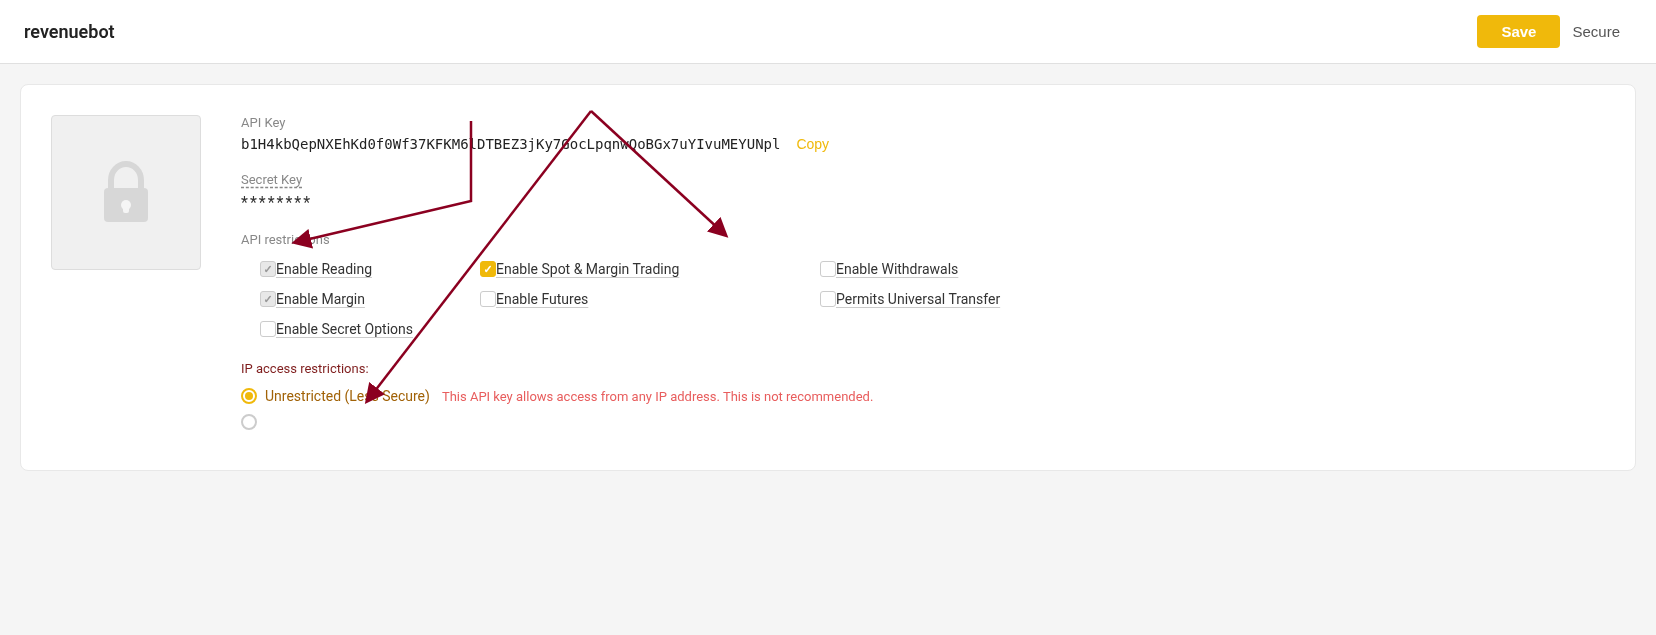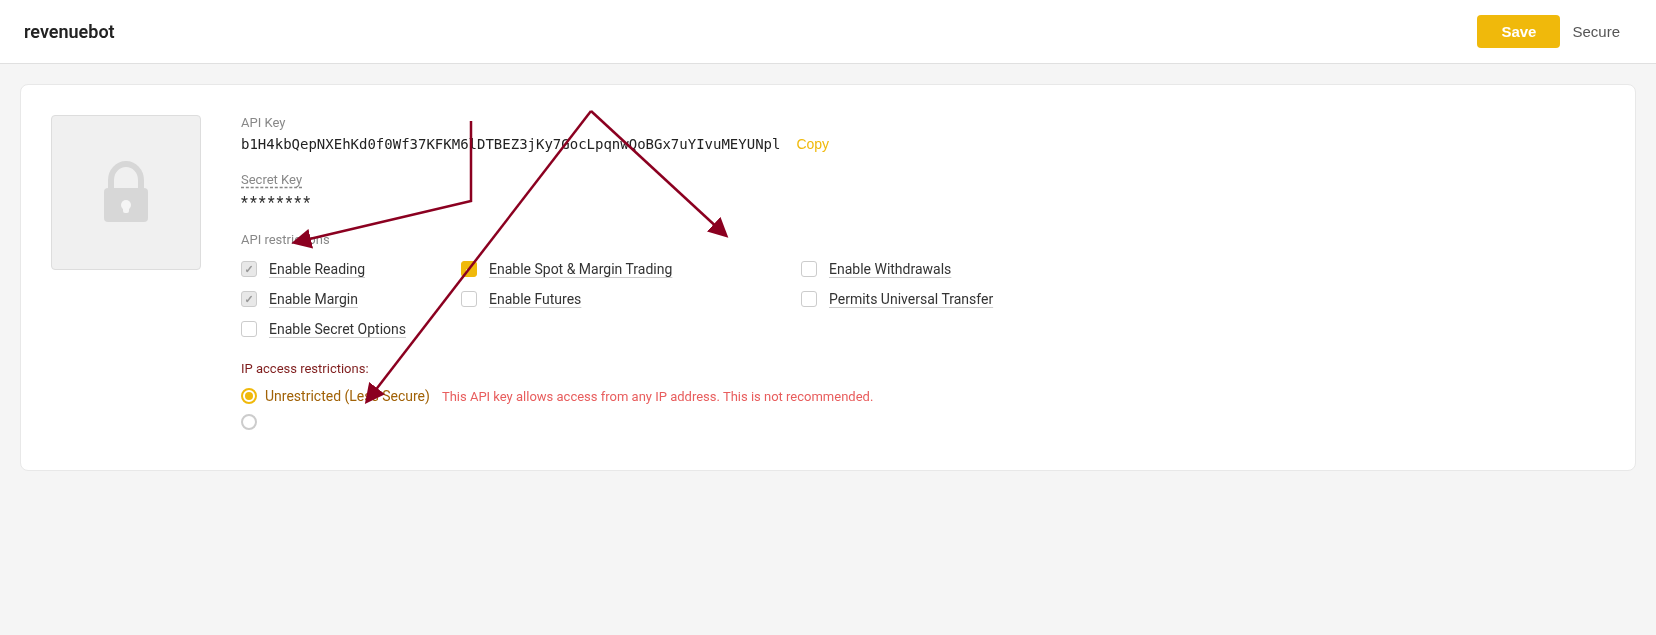--- a/index.html
+++ b/index.html
@@ -117,21 +117,22 @@
       margin-top: 10px;
     }
     .restrictions-title {
       font-size: 13px;
       color: #888;
       margin-bottom: 14px;
     }
     .checkbox-item {
       display: flex;
       align-items: flex-end;
-      gap: 12px;
+      gap: 0;
+      margin-left: 19px;
     }
     .checkbox-item label {
       font-size: 14px;
       color: #333;
       text-decoration: underline;
       text-decoration-color: #ccc;
       text-underline-offset: 3px;
       cursor: pointer;
     }
     .custom-checkbox {

